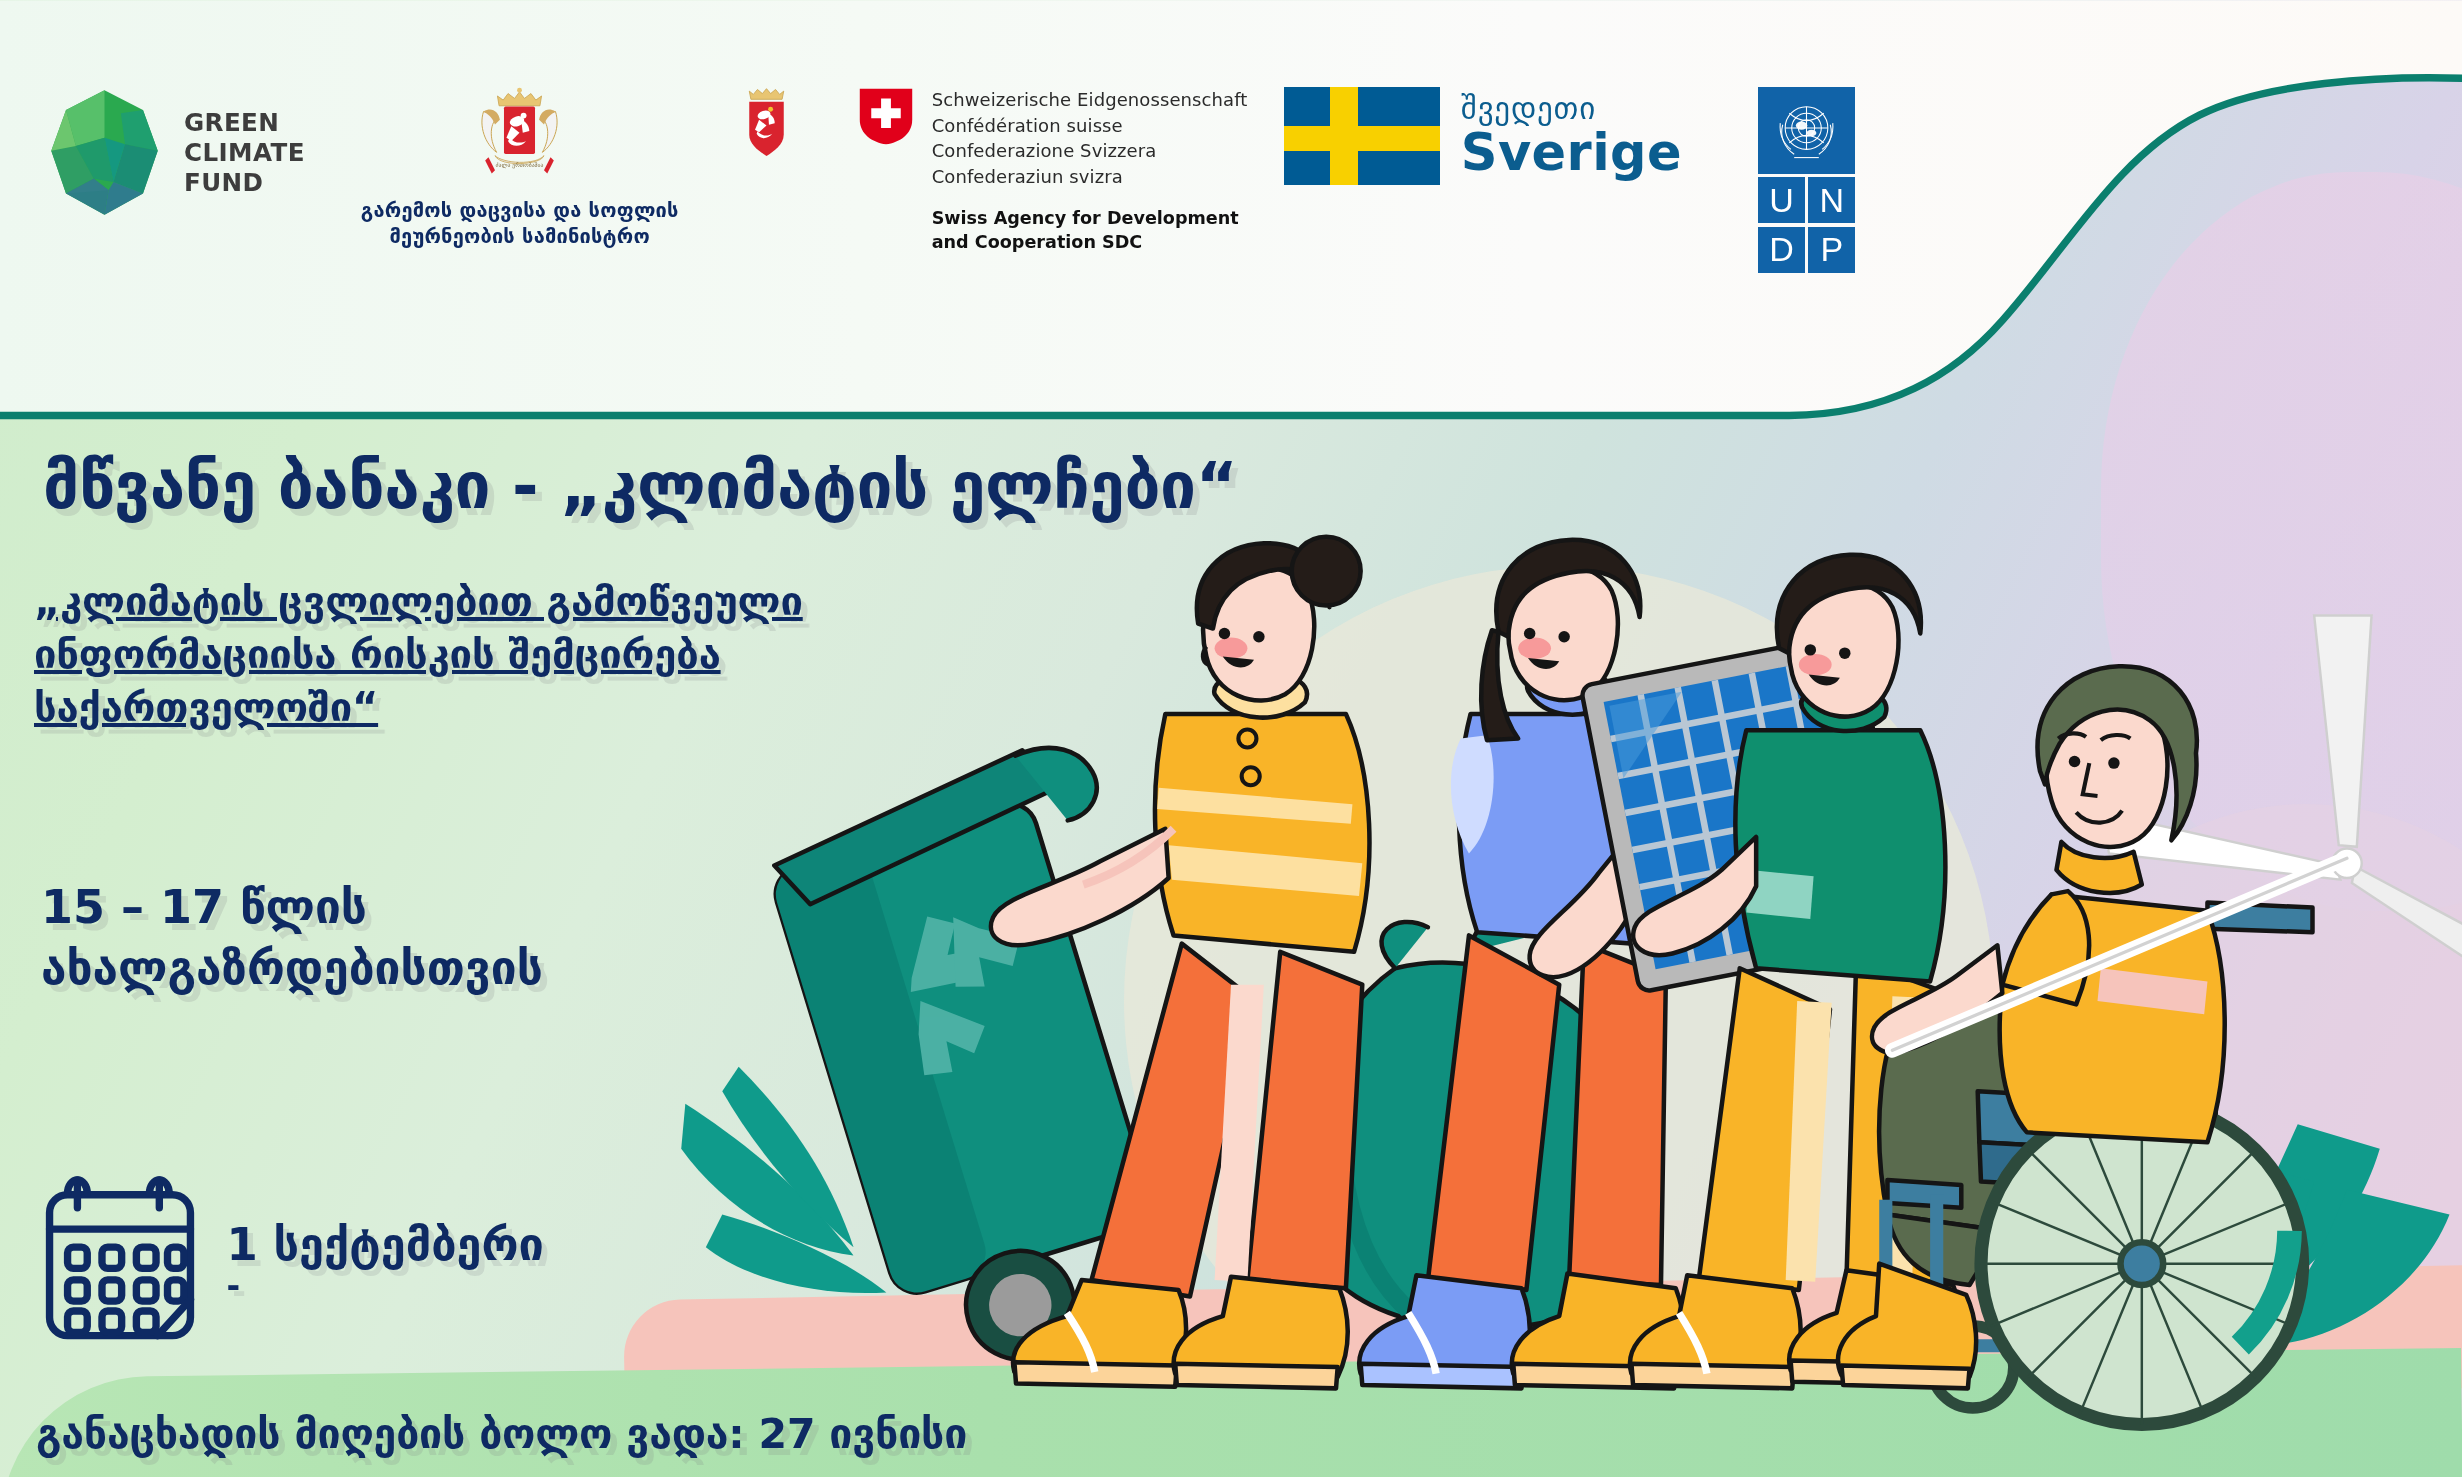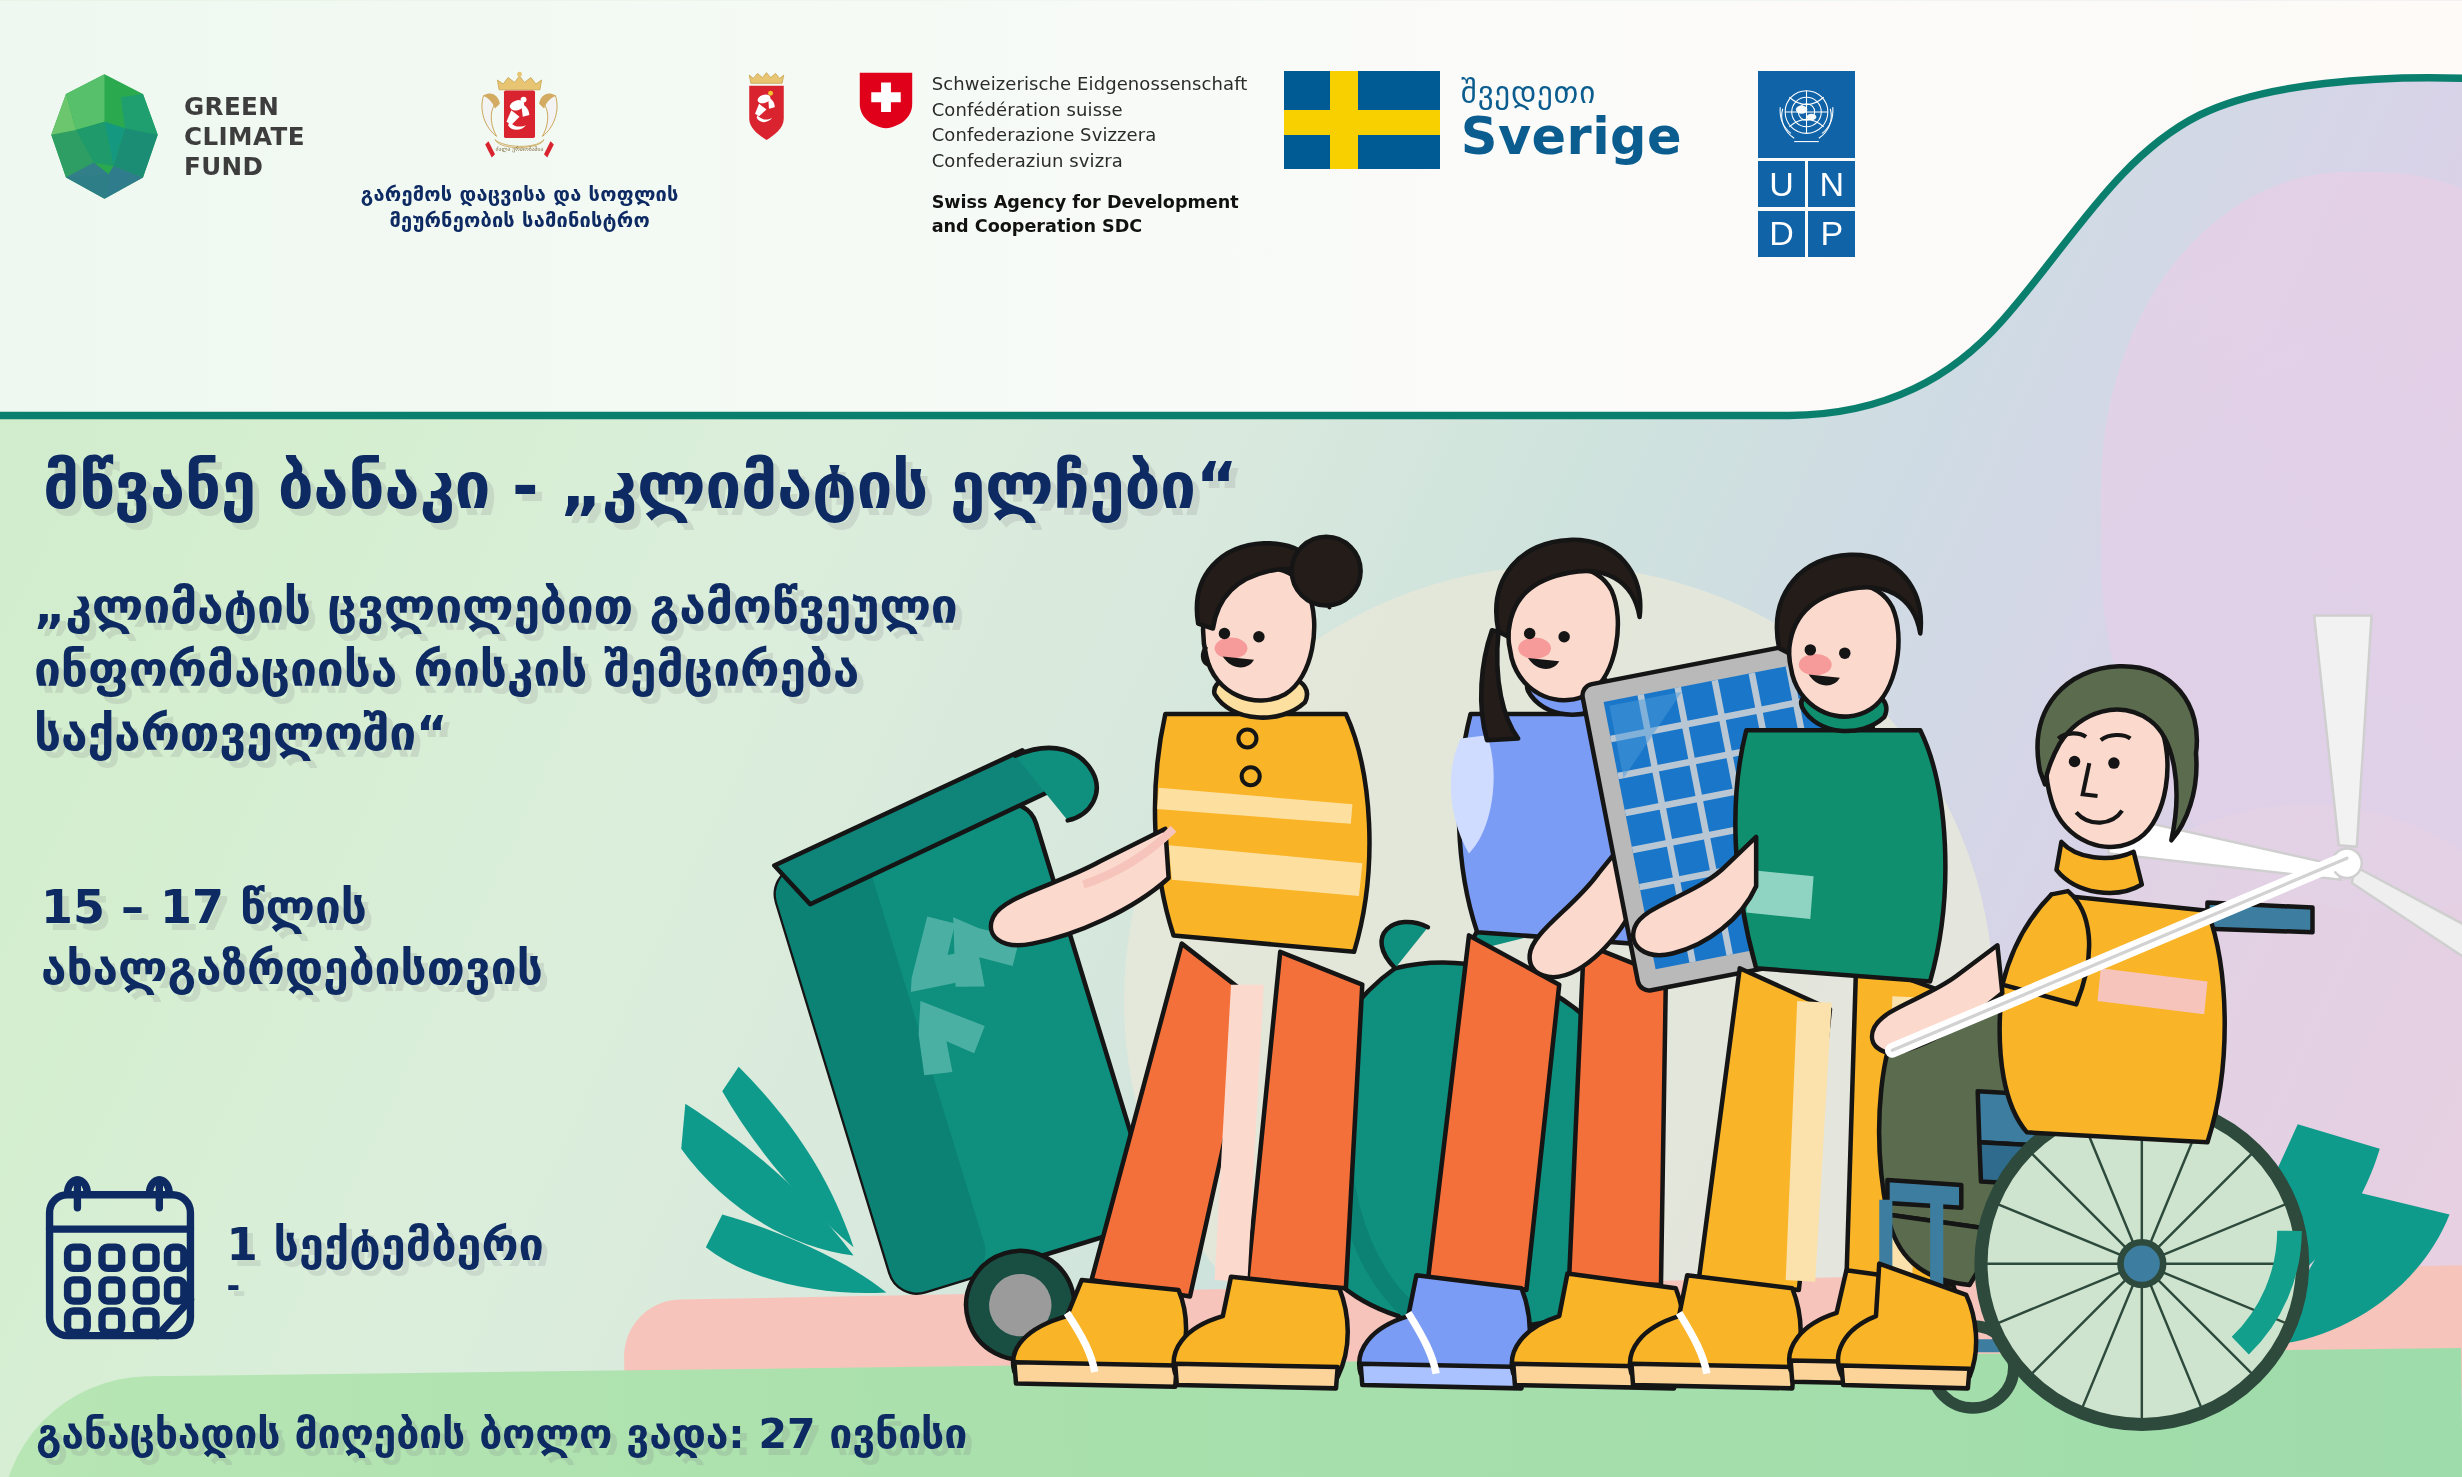--- a/index.html
+++ b/index.html
@@ -58,21 +58,21 @@
   }
   .ground-green {
     position: absolute; left: 0; top: 1363px; width: 2462px; height: 148px;
     background: linear-gradient(90deg,#b8e6b5 0%, #a9e0ac 40%, #9fdcab 100%);
     border-radius: 197px 0 0 0;
     transform: rotate(-0.7deg);
   }
 
   
   #logo-bar {
-    position: absolute; left: 0; top: 0; width: 2083px; height: 271px;
+    position: absolute; left: 0; top: 16px; width: 2083px; height: 271px;
     display: flex; align-items: flex-start; gap: 0px;
     padding: 71px 0 0 43px;
   }
   .logo-cell { display: flex; align-items: flex-start; }
 
   
   .gcf { gap: 18px; align-items: center; }
   .gcf-mark { width: 123px; height: 131px; position: relative; }
   .gcf-text {
     font-family: "DejaVu Sans", sans-serif;
@@ -134,21 +134,21 @@
   }
   .shadowed { text-shadow: 6.6px 6.6px 0 rgba(120,120,130,0.18); }
 
   #title {
     position: absolute; left: 43px; top: 453px;
     font-size: 64px; line-height: 1.05; letter-spacing: -0.4px;
     white-space: nowrap;
   }
   #subtitle {
     position: absolute; left: 34px; top: 575px;
-    font-size: 48px; line-height: 1.32; letter-spacing: -0.2px;
+    font-size: 40px; line-height: 1.32; letter-spacing: -0.2px; text-decoration: underline;
   }
   #agegroup {
     position: absolute; left: 41px; top: 877px;
     font-size: 46px; line-height: 1.33;
   }
 
   
   #date-block {
     position: absolute; left: 43px; top: 1175px;
     display: flex; align-items: center; gap: 29.5px; justify-content: space-between;

